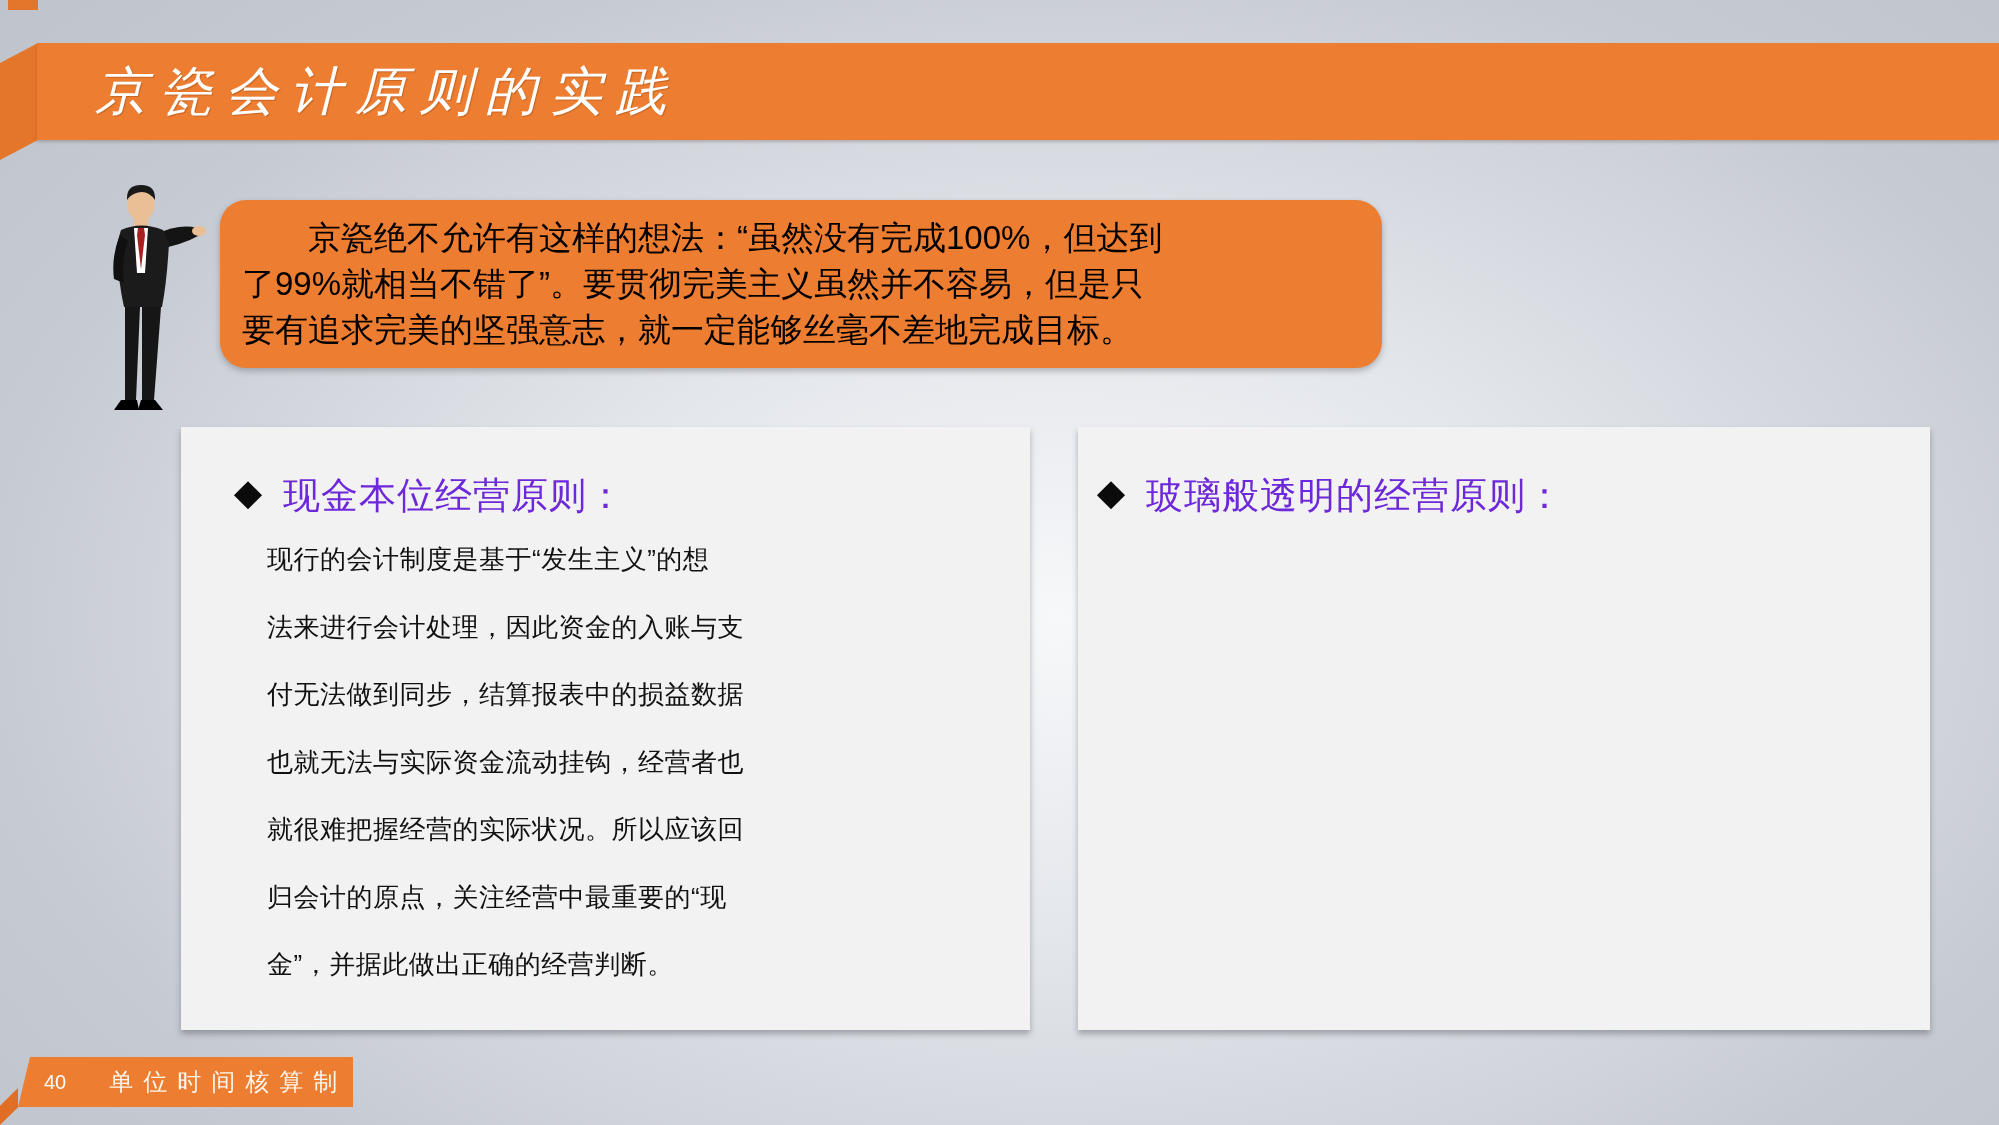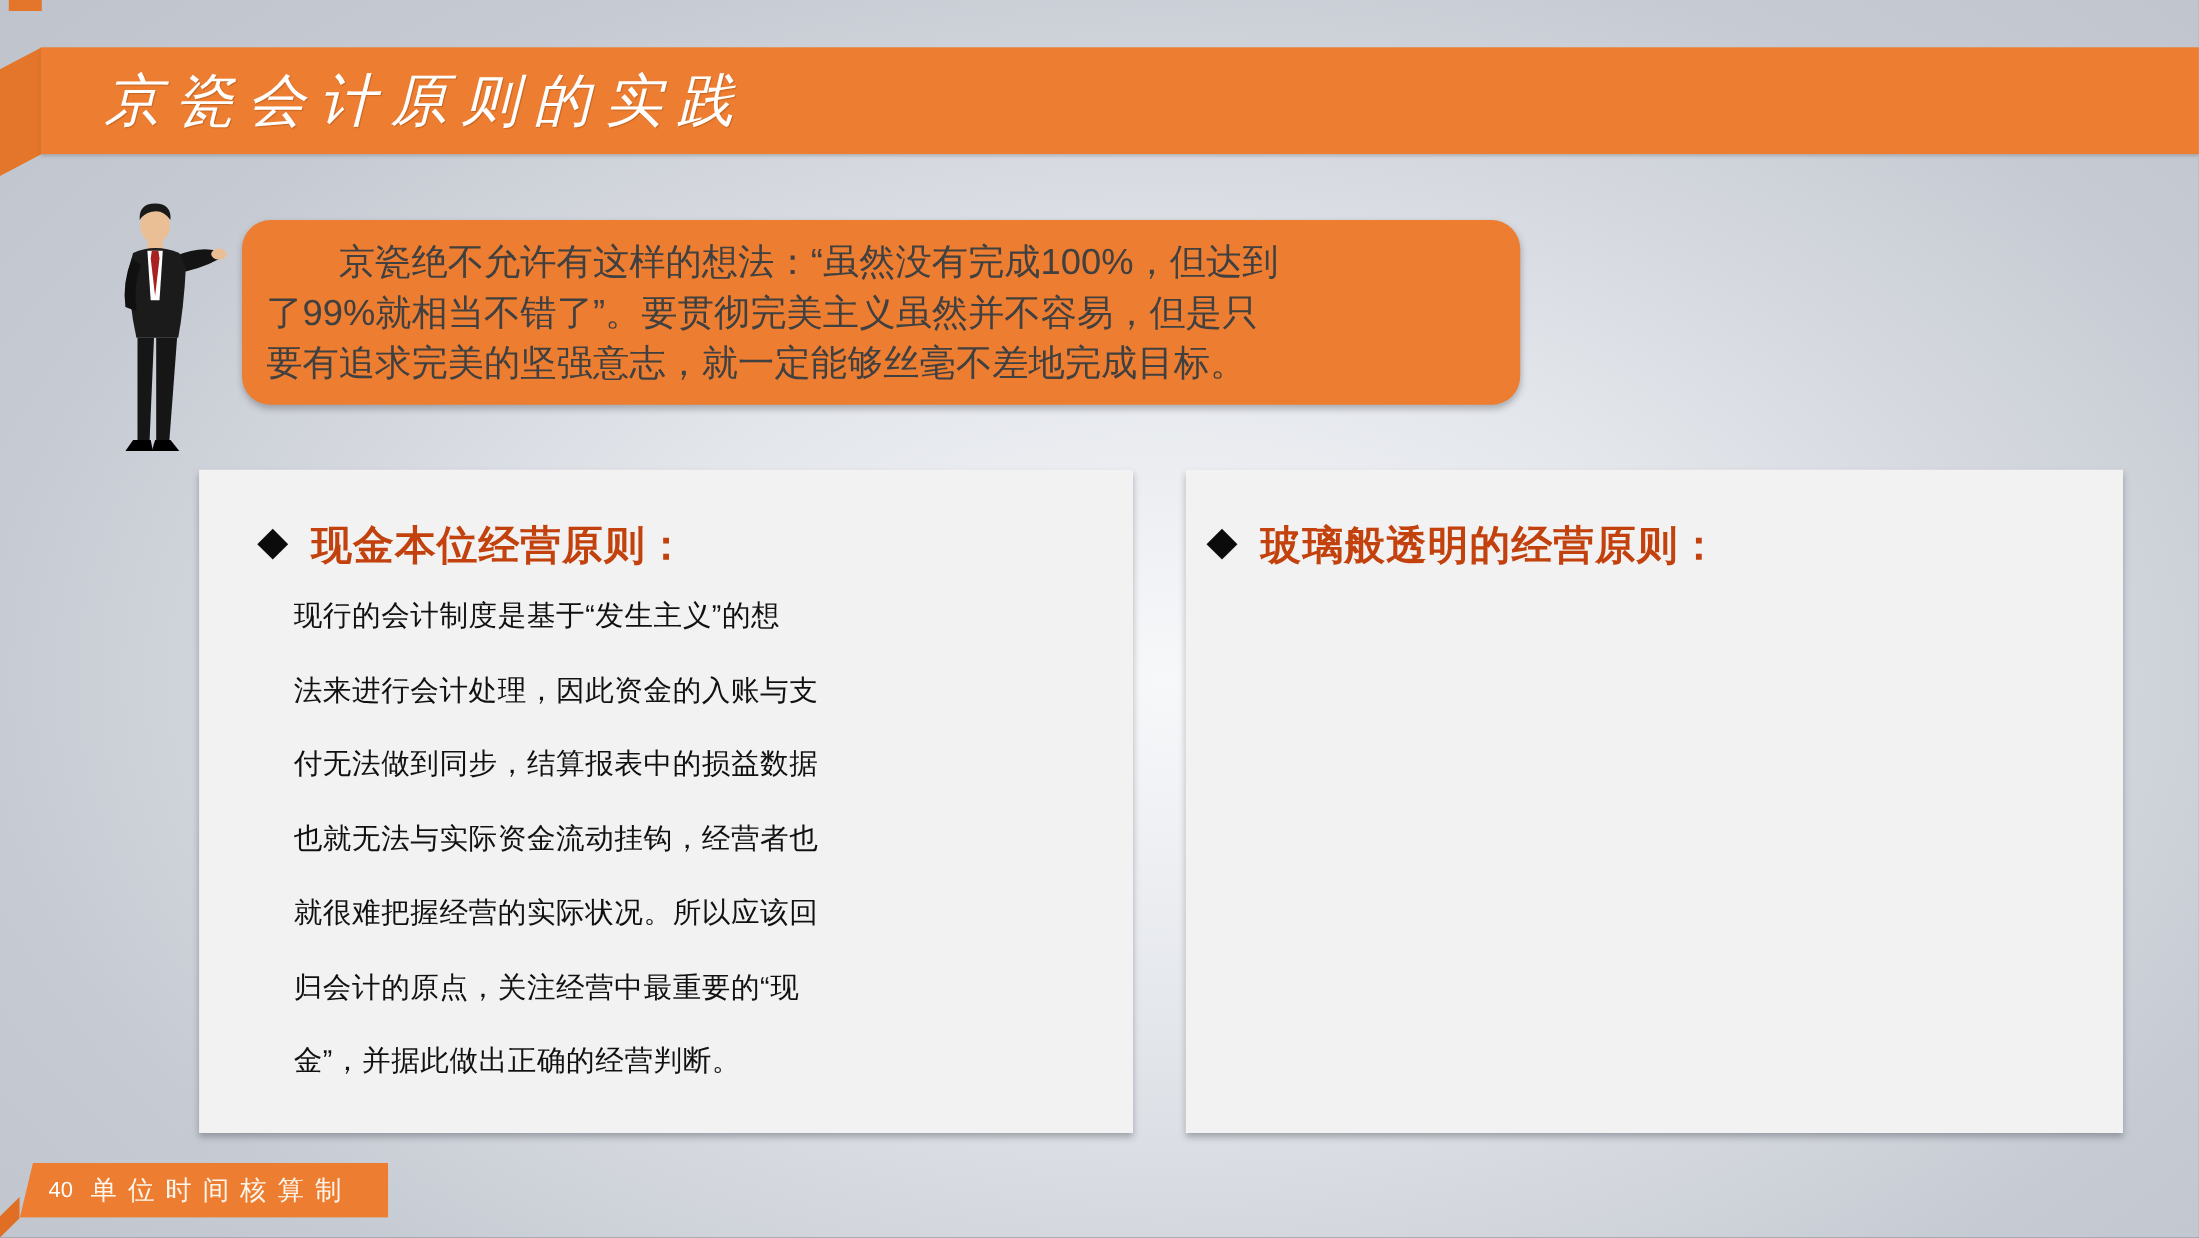--- a/index.html
+++ b/index.html
@@ -45,41 +45,41 @@
 
   
   .quote-box{
     position:absolute;left:220px;top:200px;width:1162px;height:168px;
     background:#ed7d31;border-radius:26px;
     box-shadow:0 3px 6px rgba(70,70,75,.35);
     box-sizing:border-box;
     padding:15px 26px 0 22px;
   }
   .quote-text{
-    color:#404040;font-size:33px;line-height:46px;
+    color:#000000;font-size:33px;line-height:46px;
     white-space:pre-line;
   }
 
   
   .panel{
     position:absolute;top:427px;height:603px;
     background:#f2f2f3;
     box-shadow:0 4px 6px rgba(60,64,72,.38);
     box-sizing:border-box;
   }
   .panel-left{left:181px;width:849px;}
   .panel-right{left:1078px;width:852px;}
   .panel-heading{
     position:absolute;top:44px;
     display:flex;align-items:center;gap:20px;
   }
   .panel-left  .panel-heading{left:52px;}
   .panel-right .panel-heading{left:18px;}
   .diamond{font-size:30px;color:#0b0b0b;line-height:1;}
-  .heading-text{font-size:37px;font-weight:bold;color:#c2410c;letter-spacing:1px;}
+  .heading-text{font-size:37px;font-weight:normal;color:#6d28d9;letter-spacing:1px;}
   .panel-body{
     position:absolute;top:99px;
     font-size:26px;line-height:67.5px;color:#111;
     white-space:pre-line;letter-spacing:.5px;
   }
   .panel-left  .panel-body{left:86px;width:720px;}
   .panel-right .panel-body{left:42px;width:810px;}
 
   
   .footer-bar{
@@ -93,21 +93,21 @@
     background:#e06e24;
     clip-path:polygon(100% 0, 100% 52%, 0 100%, 0 48%);
   }
   .page-number{
     color:#fff;font-size:20px;margin-left:26px;
   }
   .footer-label{
     color:#fdf6ec;
     font-family:Liberation Serif, serif;
     font-size:24px;letter-spacing:10px;
-    margin-left:16px;white-space:nowrap;
+    margin-left:43px;white-space:nowrap;
   }
 </style>
 </head>
 <body>
 
 <div class="slide">
 
   <div class="ribbon-tab"></div>
   <div class="banner-fold"></div>
   <div class="title-banner">

